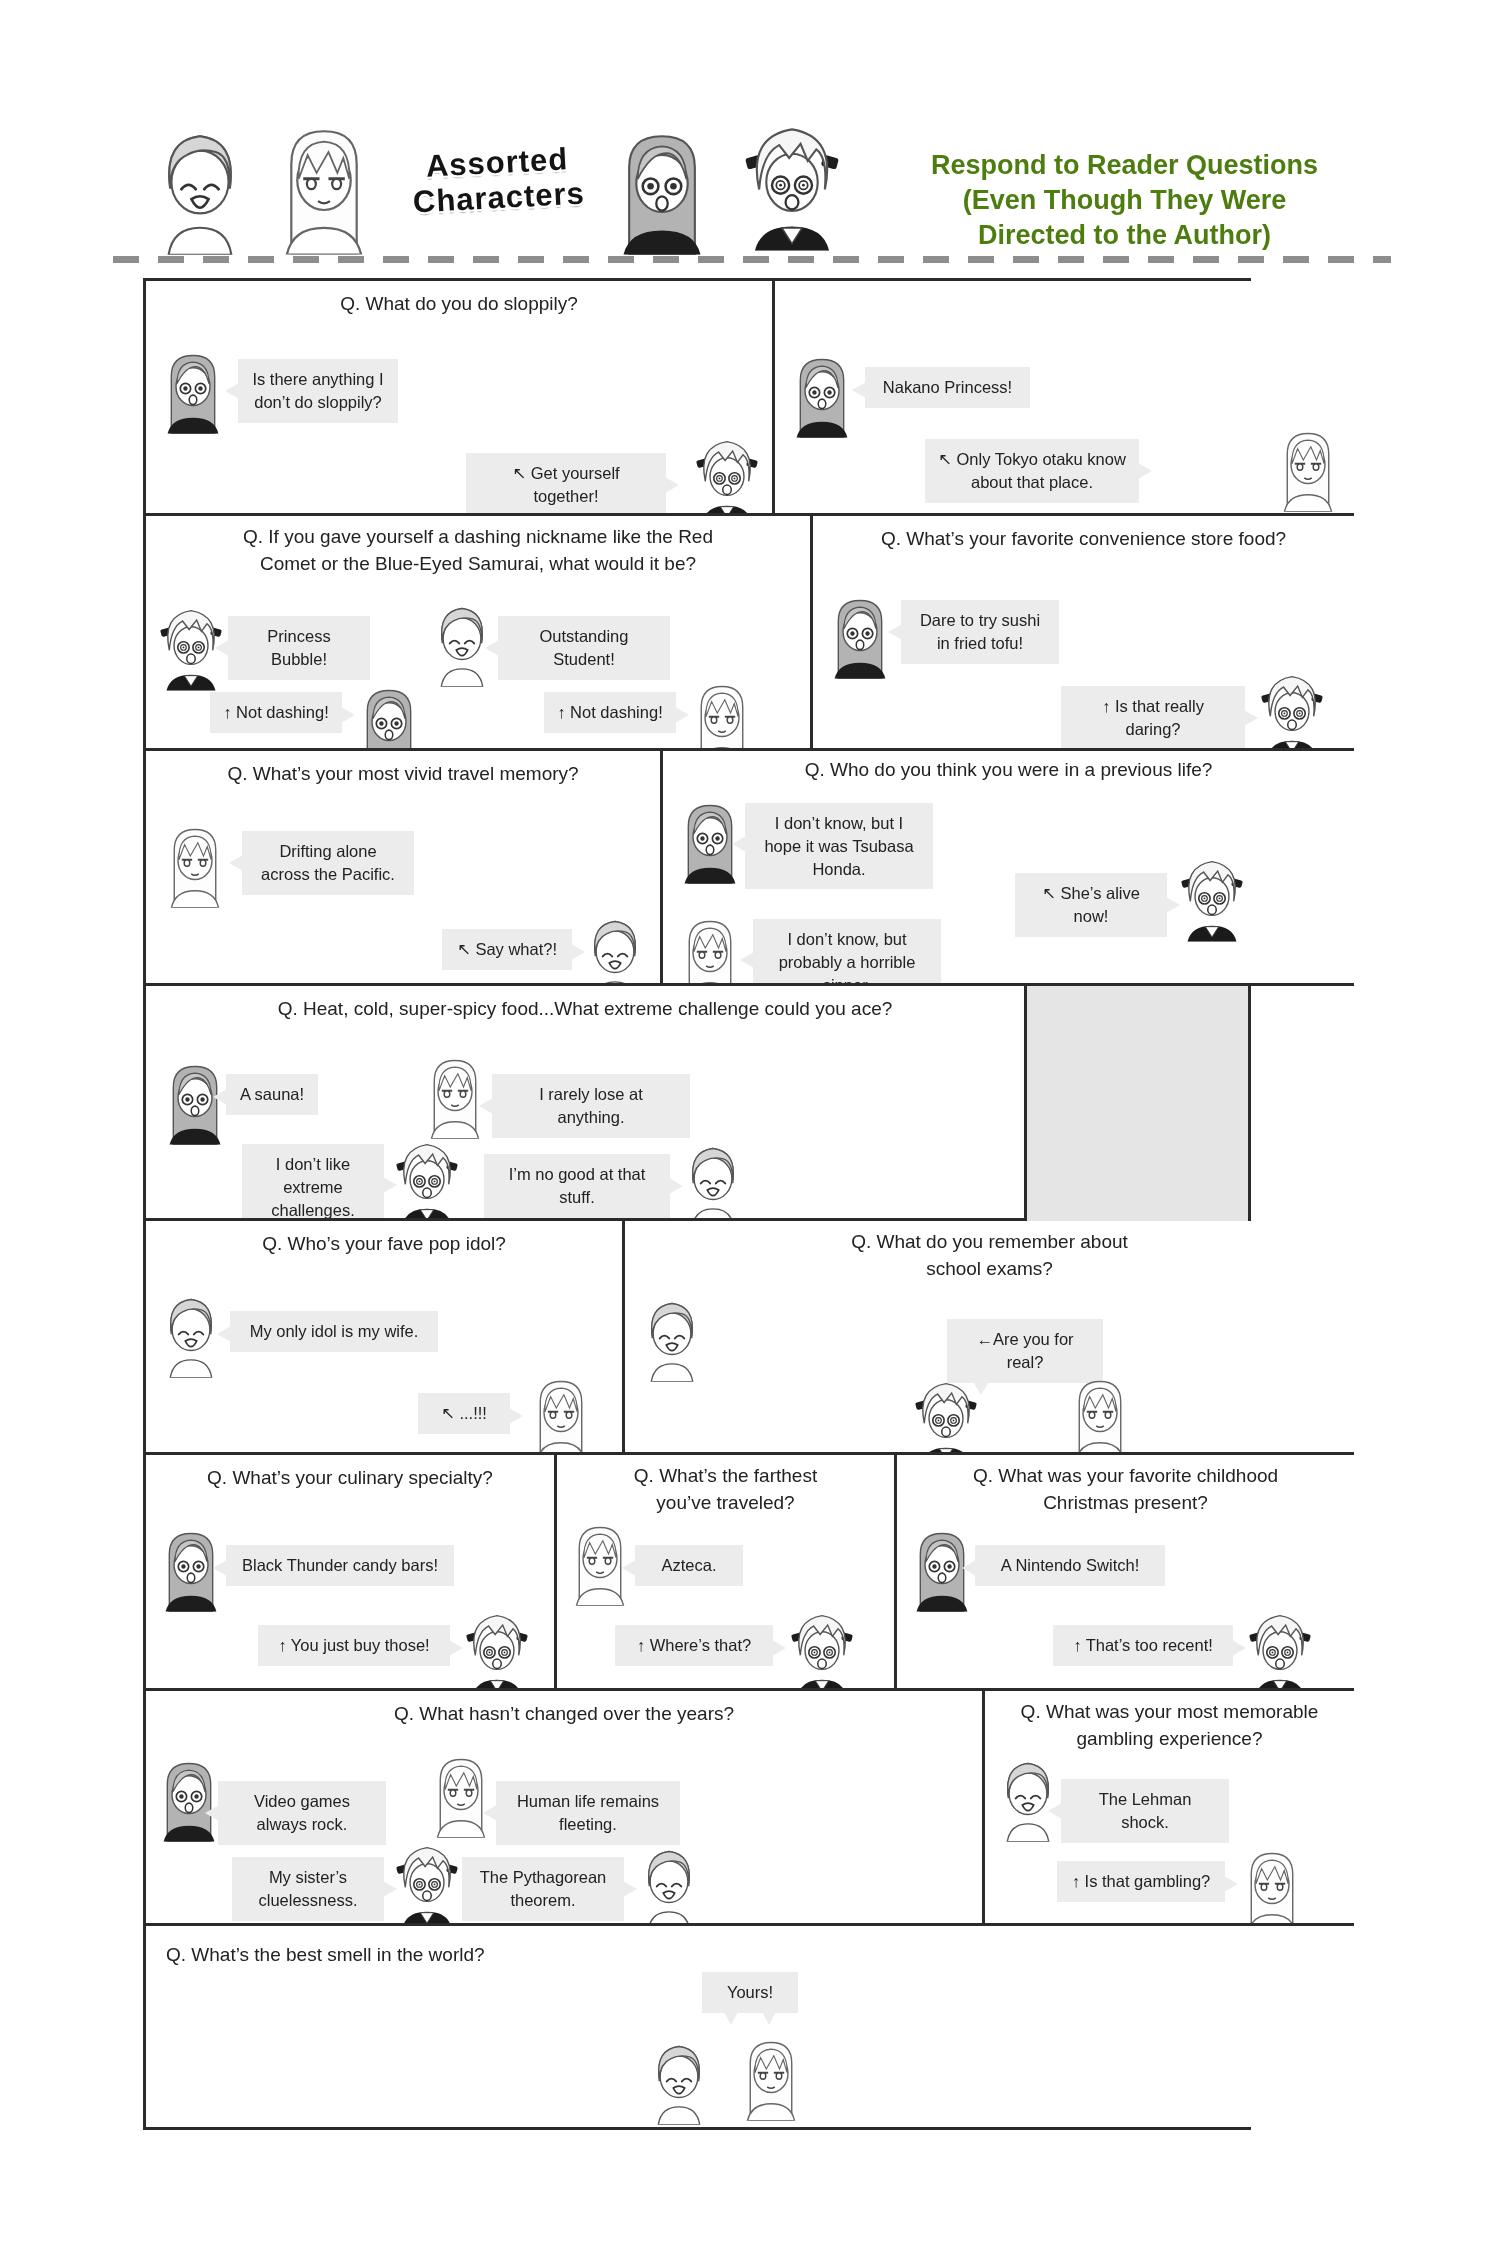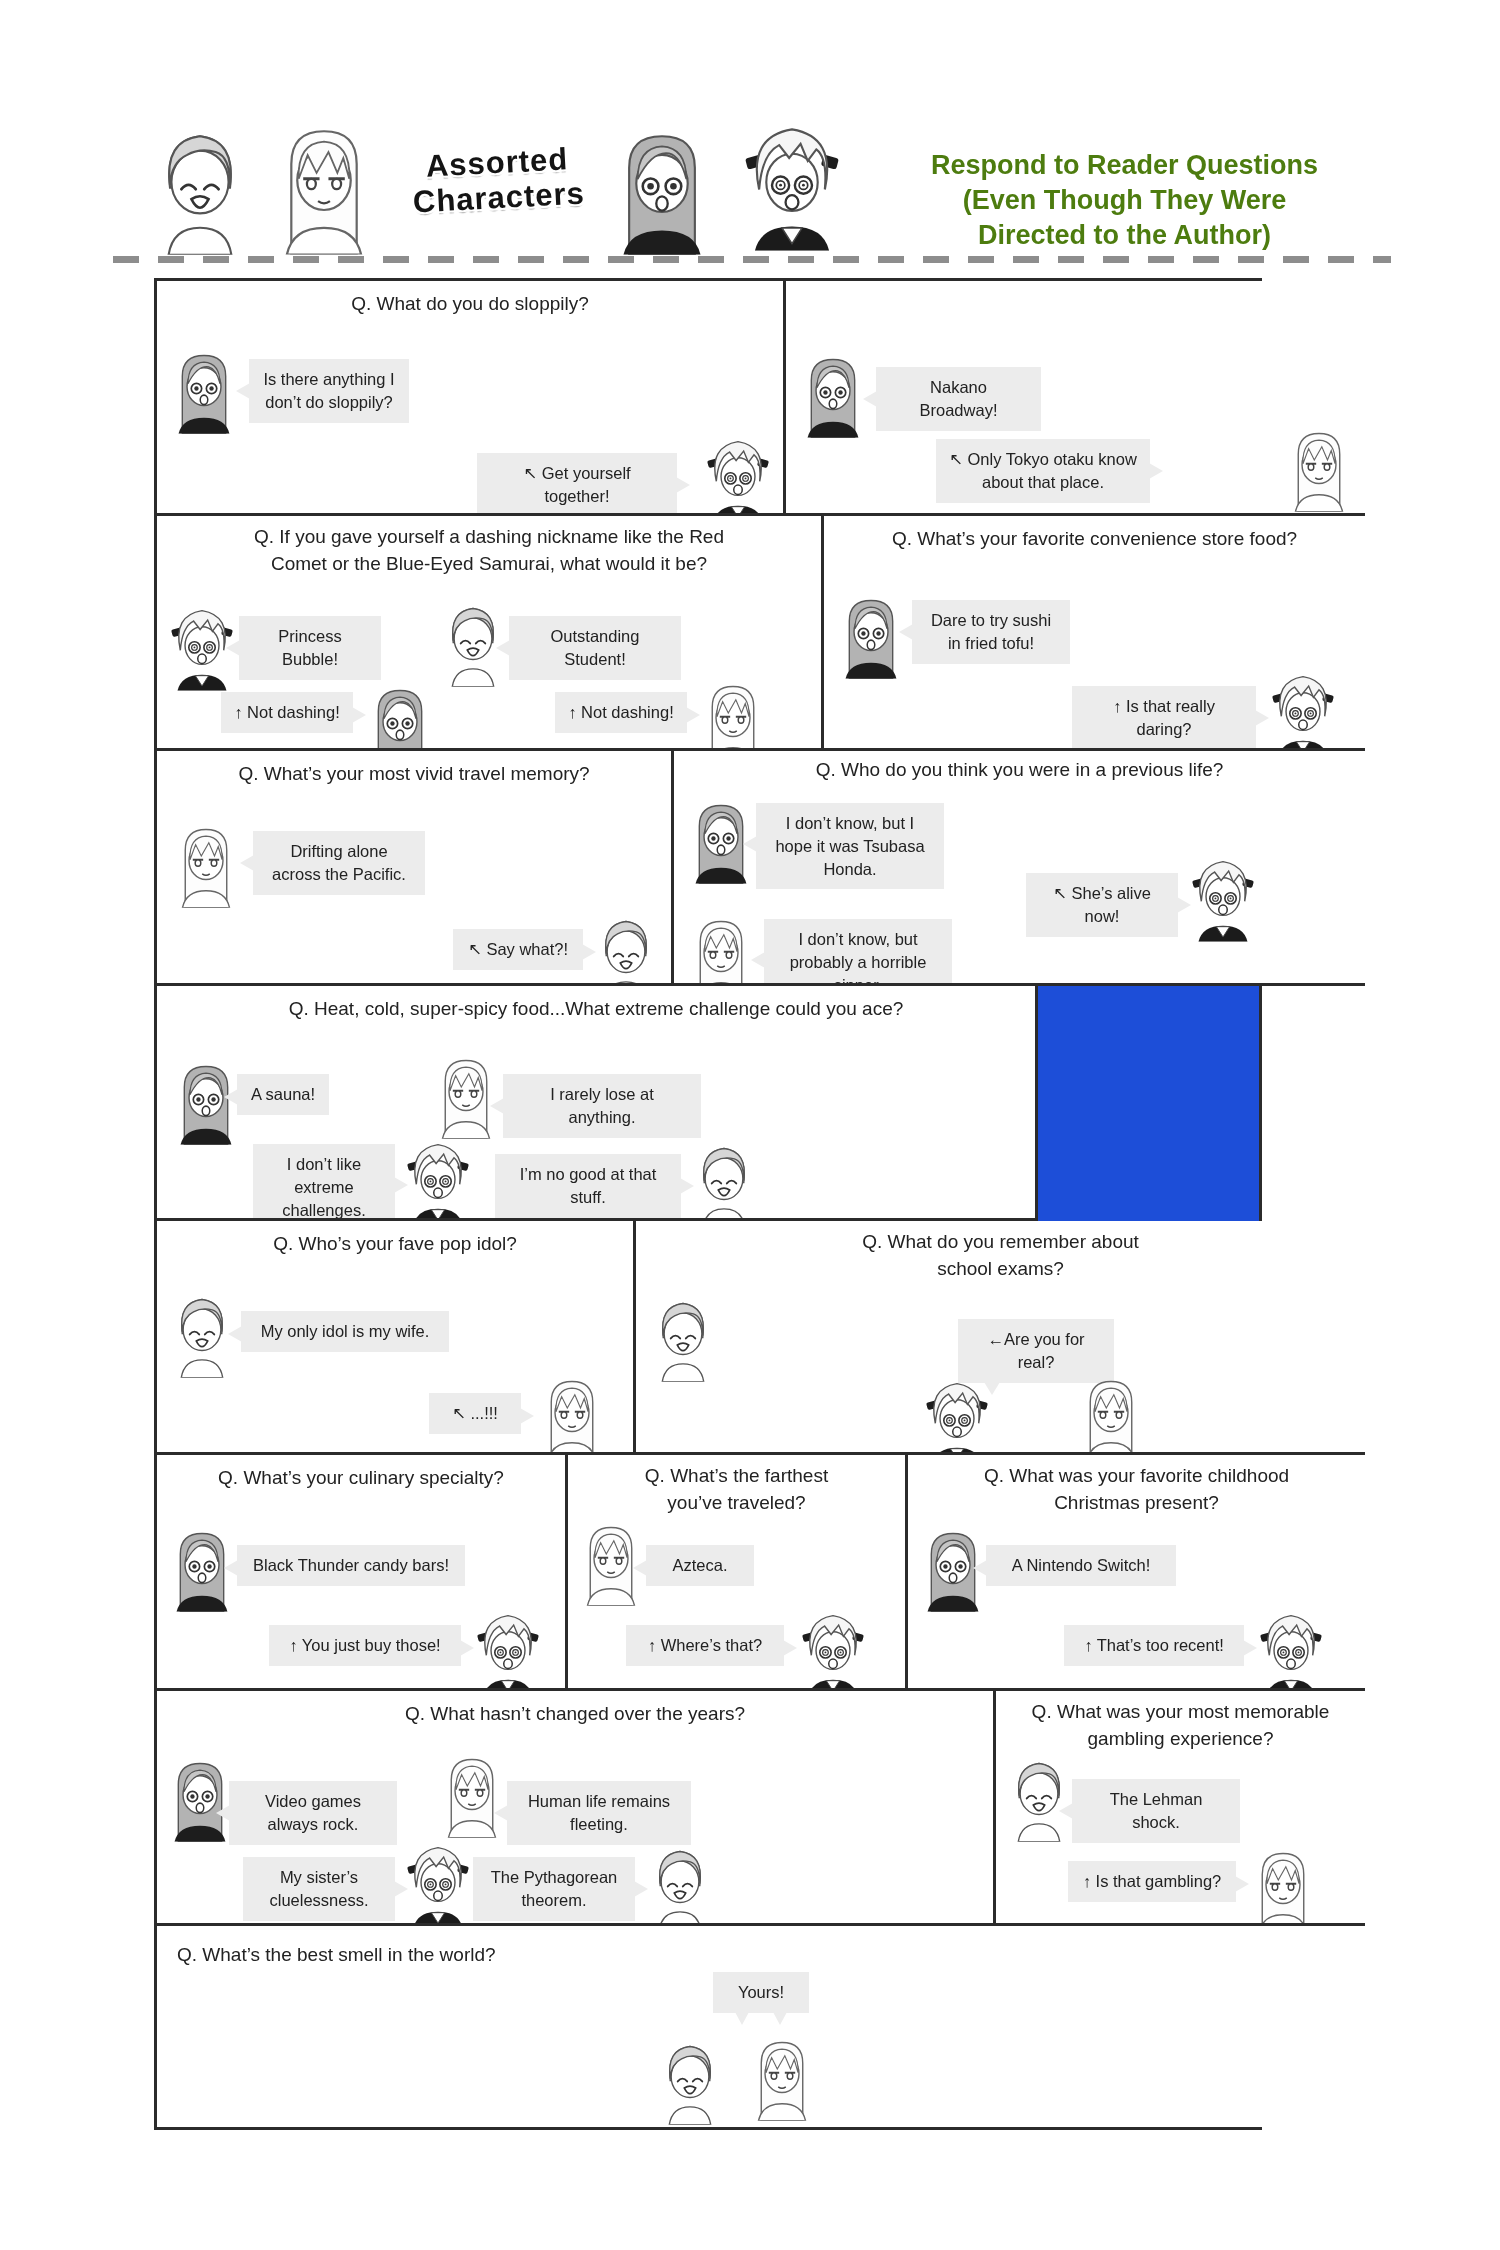--- a/index.html
+++ b/index.html
@@ -9,22 +9,22 @@
   .hdr-fig{position:absolute;}
   .series{position:absolute;left:378px;top:146px;width:240px;text-align:center;
           font-weight:bold;font-size:31px;line-height:1.12;letter-spacing:1px;color:#141414;
           transform:rotate(-3deg);white-space:pre-line;
           text-shadow:-2px -2px 0 #fff,2px -2px 0 #fff,-2px 2px 0 #fff,2px 2px 0 #fff,0 3px 1px #bbb;}
   .hdr-title{position:absolute;left:852px;top:148px;width:545px;text-align:center;
              font-weight:bold;font-size:27px;line-height:1.3;color:#4d7c0f;white-space:pre-line;}
   .dash{position:absolute;left:113px;top:256px;width:1278px;height:7px;
         background:repeating-linear-gradient(90deg,#8d8d8d 0 26px,transparent 26px 45px);}
   
-  .grid{position:absolute;left:154px;top:278px;width:1108px;height:1852px;
-        border:3px solid #2b2b2b;box-sizing:border-box;background:#1d4ed8;}
+  .grid{position:absolute;left:143px;top:278px;width:1108px;height:1852px;
+        border:3px solid #2b2b2b;box-sizing:border-box;background:#e5e5e5;}
   .panel{position:absolute;overflow:hidden;box-sizing:border-box;background:#fff;}
   .panel.br{border-right:3px solid #2b2b2b;}
   .panel.bb{border-bottom:3px solid #2b2b2b;}
   .q{position:absolute;top:10px;left:0;right:0;text-align:center;font-size:19px;
      line-height:1.42;color:#222;white-space:pre-line;}
   .q.left{text-align:left;left:20px;right:auto;top:16px;}
   .bubble{position:absolute;background:#ececec;padding:9px 13px;font-size:16.5px;
           line-height:1.38;text-align:center;color:#222;box-sizing:border-box;}
   .bubble:after,.bubble:before{content:none;position:absolute;width:0;height:0;}
   .tail-left:after{content:"";left:-13px;top:38%;
@@ -126,21 +126,21 @@
       <div class="bubble tail-right" style="left:320px;top:172px;width:200px">↖ Get yourself together!</div>
       <svg class="fig" style="left:548px;top:150px" viewBox="0 0 70 95">
           <use href="#av-blonde"></use>
         </svg>
     </div>
 
     <div class="panel bb" style="left:629px;top:0;width:579px;height:235px">
       <svg class="fig" style="left:14px;top:66px" viewBox="0 0 70 95">
           <use href="#av-dark"></use>
         </svg>
-      <div class="bubble tail-left" style="left:90px;top:86px;width:165px">Nakano Broadway!</div>
+      <div class="bubble tail-left" style="left:90px;top:86px;width:165px">Nakano Princess!</div>
       <div class="bubble tail-right" style="left:150px;top:158px;width:214px">↖ Only Tokyo otaku know about that place.</div>
       <svg class="fig" style="left:500px;top:140px" viewBox="0 0 70 95">
           <use href="#av-light"></use>
         </svg>
     </div>
 
     <div class="panel br bb" style="left:0;top:235px;width:667px;height:235px">
       <div class="q" style="top:8px">Q. If you gave yourself a dashing nickname like the Red
 Comet or the Blue-Eyed Samurai, what would it be?</div>
       <svg class="fig" style="left:12px;top:84px" viewBox="0 0 70 95">

